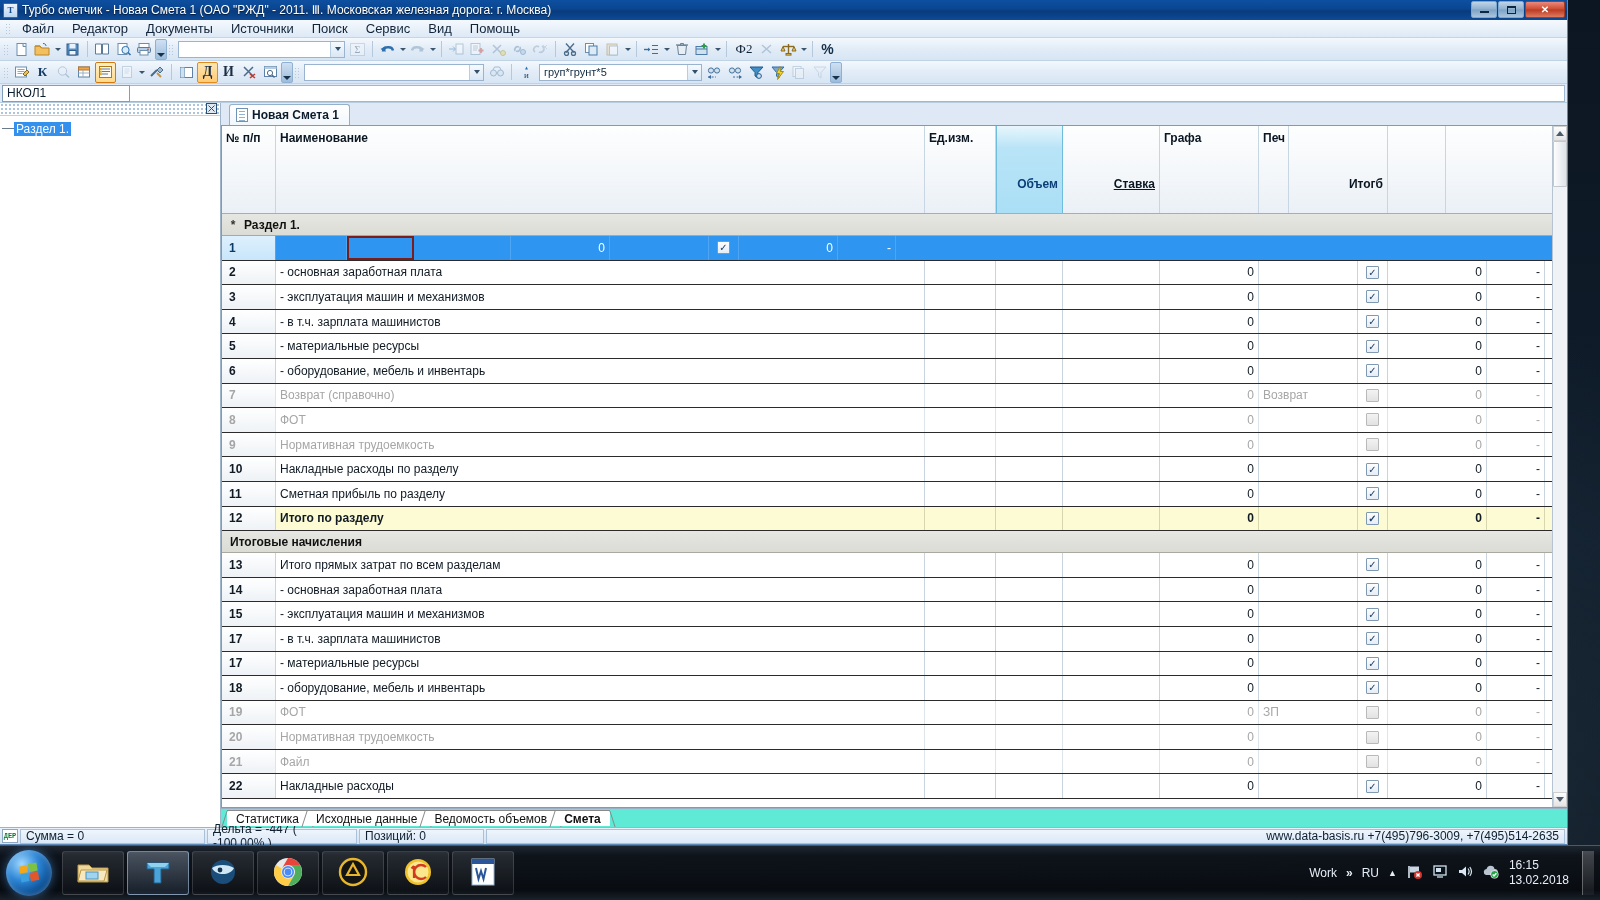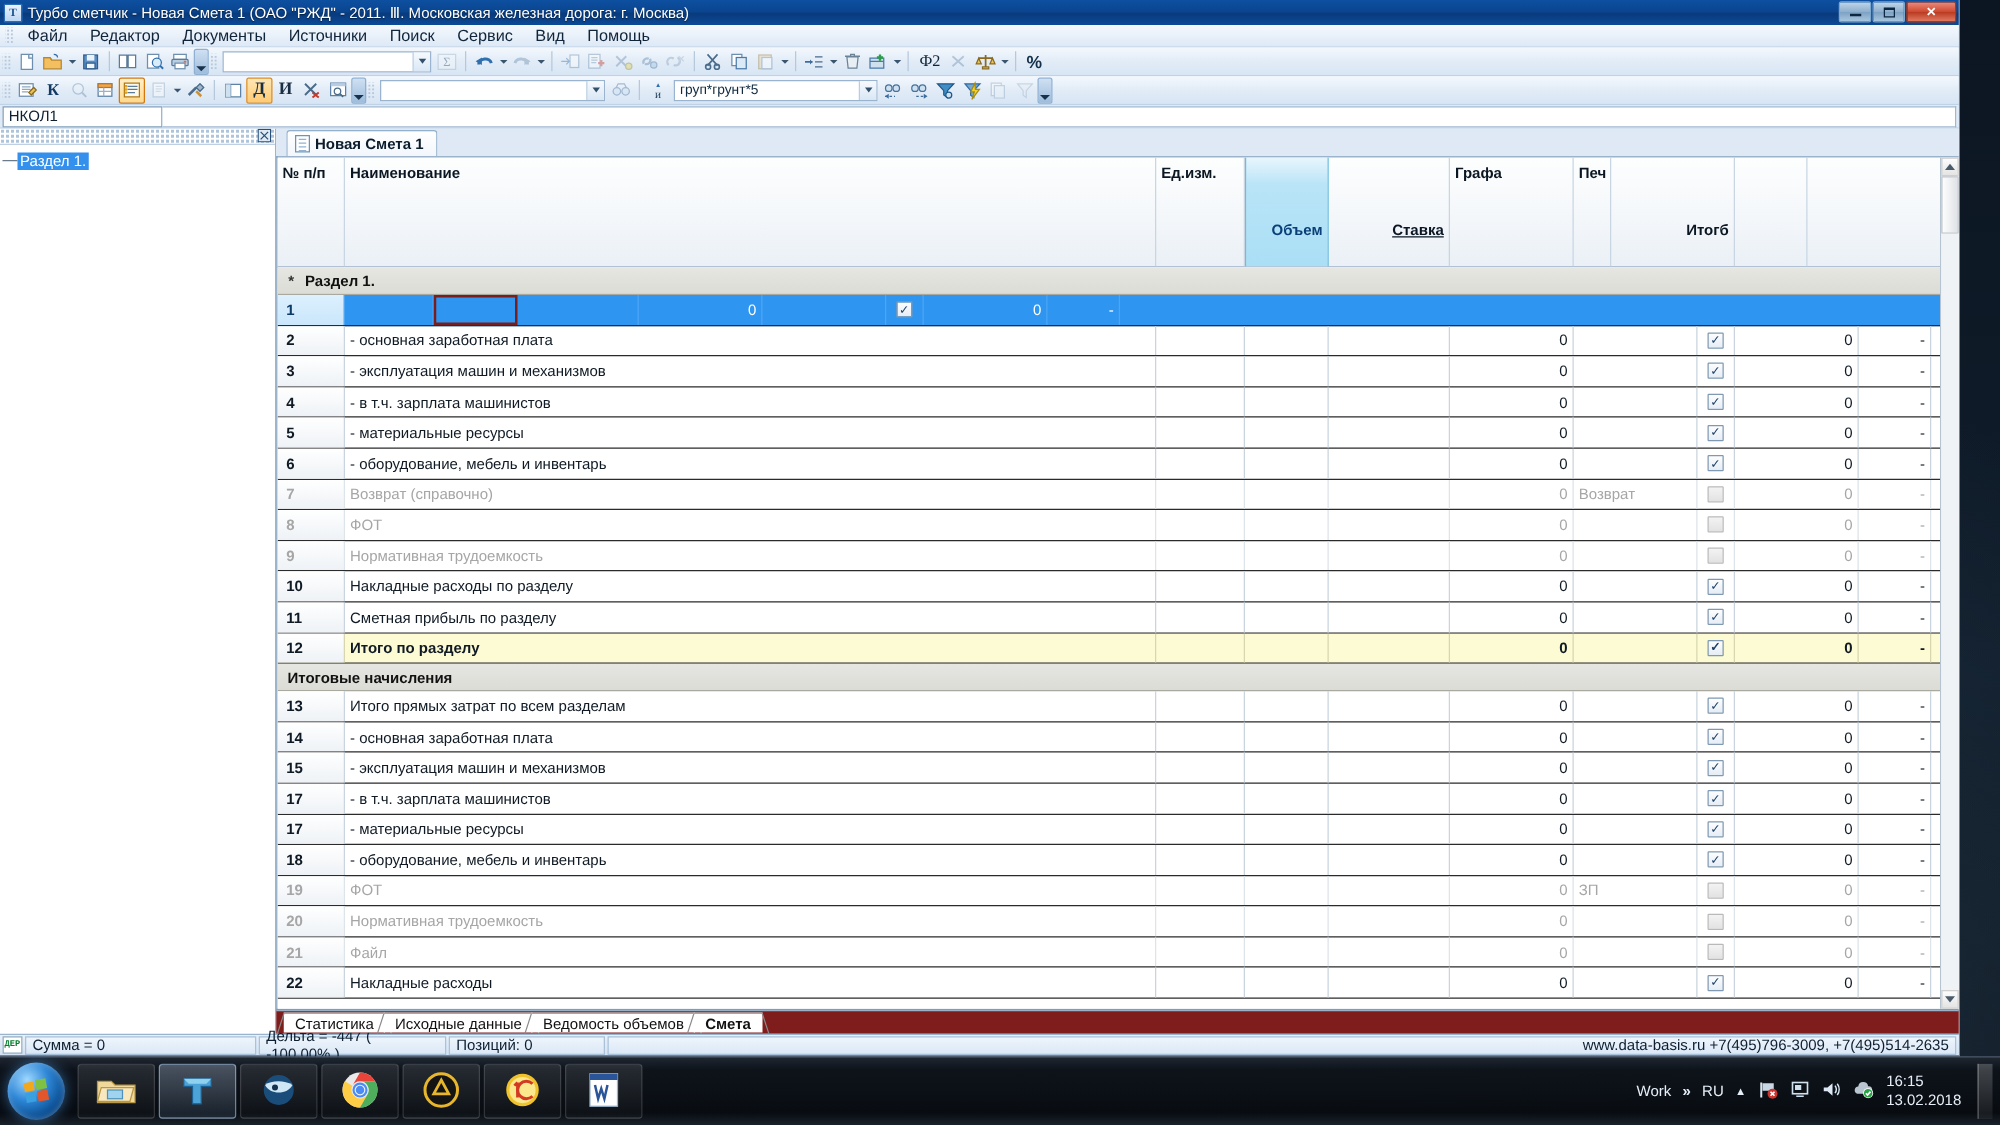--- a/index.html
+++ b/index.html
@@ -208,21 +208,21 @@
   .vsb .ar{height:15px;flex:0 0 15px;background:linear-gradient(180deg,#fdfdfd,#e4e4e4);
     border:1px solid #cfcfcf;display:flex;align-items:center;justify-content:center;}
   .vsb .ar i{border-left:4px solid transparent;border-right:4px solid transparent;font-style:normal;}
   .vsb .ar.up i{border-bottom:5px solid #4a5b6b;}
   .vsb .ar.dn i{border-top:5px solid #4a5b6b;}
   .vsb .tr{flex:1;background:#f0f3f6;}
   .vsb .th{height:46px;background:linear-gradient(90deg,#fdfdfd,#dfe3e7);border:1px solid #c2c8ce;border-radius:1px;}
   
   .sheetbar{
     flex:0 0 19px;height:19px;display:flex;align-items:center;
-    background:#7f1d1d;border-top:1px solid #9ab0c6;padding-left:6px;
+    background:#5eead4;border-top:1px solid #9ab0c6;padding-left:6px;
   }
   .stab{
     height:16px;display:flex;align-items:center;padding:0 9px;font-size:12px;color:#111;
     background:#fff;position:relative;
     border-top:1px solid #8a8a8a;
     margin-right:-1px;
   }
   .stab:before,.stab:after{content:"";position:absolute;top:0;width:6px;height:16px;}
   .stab:before{left:-3px;border-left:1px solid #8a8a8a;transform:skewX(-18deg);}
   .stab:after{right:-3px;border-right:1px solid #8a8a8a;transform:skewX(18deg);}

